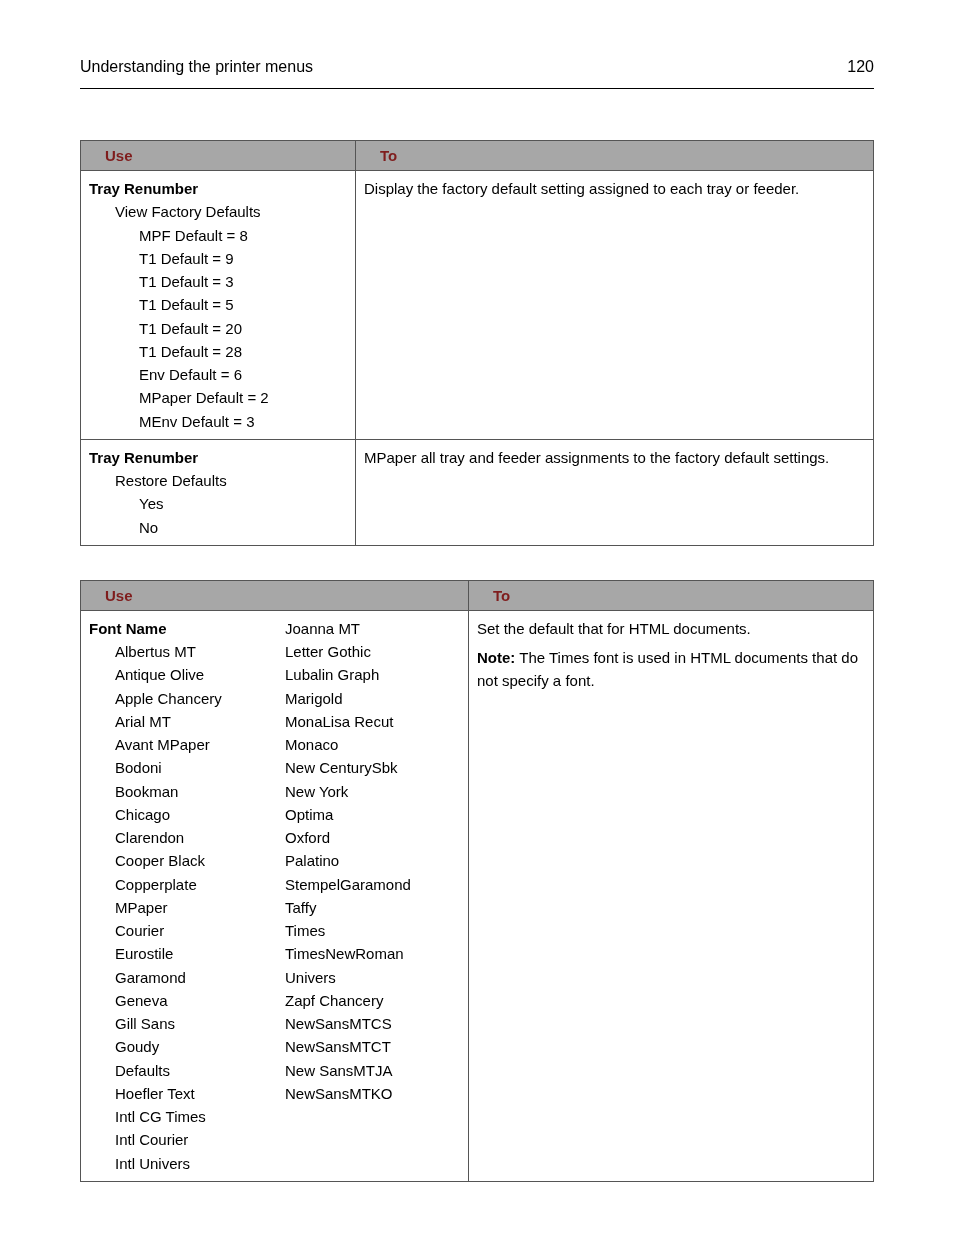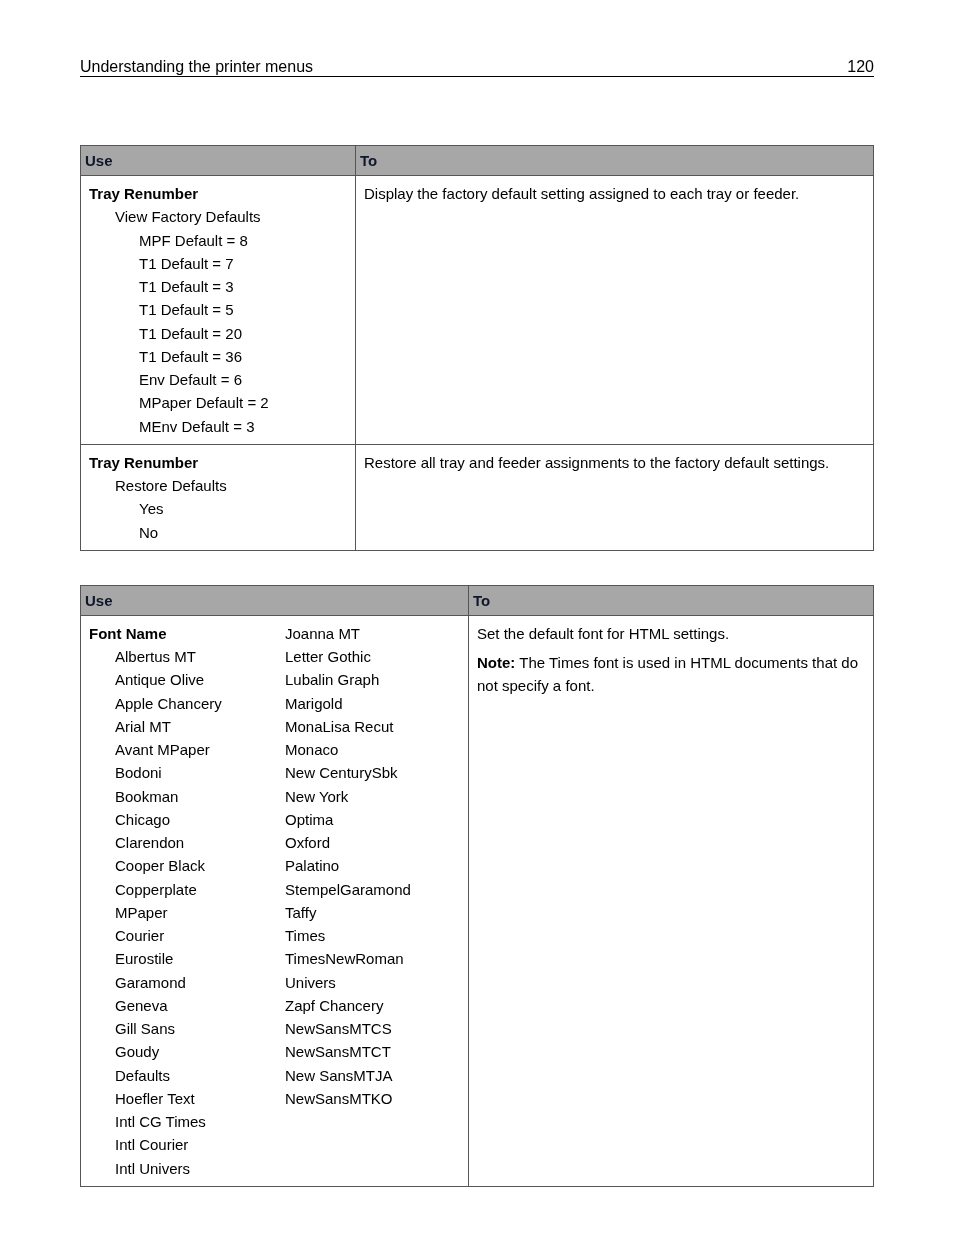--- a/index.html
+++ b/index.html
@@ -10,37 +10,37 @@
     color: #000;
     width: 954px;
   }
   .page {
     padding: 58px 80px 60px 80px;
   }
   .page-header {
     display: flex;
     justify-content: space-between;
     border-bottom: 1px solid #000;
-    padding-bottom: 0;
-    margin-bottom: 68px;
+    padding-bottom: 12px;
+    margin-bottom: 51px;
     font-size: 16px;
   }
   table.menu-table {
     width: 100%;
     border-collapse: collapse;
     border: 1px solid #555;
     margin-bottom: 34px;
   }
   table.menu-table th {
     background: #a7a7a7;
-    color: #0f172a;
+    color: #7f1d1d;
     text-align: left;
     font-weight: 600;
     font-size: 15px;
-    padding: 6px 4px;
+    padding: 6px 24px;
     border: 1px solid #555;
   }
   table.menu-table td {
     vertical-align: top;
     font-size: 15px;
     padding: 6px 8px;
     border: 1px solid #555;
     line-height: 1.55;
   }
   .bold { font-weight: 700; }
@@ -77,39 +77,39 @@
         <th>Use</th>
         <th>To</th>
       </tr>
     </thead>
     <tbody>
       <tr>
         <td>
           <div class="bold">Tray Renumber</div>
           <div class="ind1">View Factory Defaults</div>
           <div class="ind2">MPF Default = 8</div>
-          <div class="ind2">T1 Default = 7</div>
+          <div class="ind2">T1 Default = 9</div>
           <div class="ind2">T1 Default = 3</div>
           <div class="ind2">T1 Default = 5</div>
           <div class="ind2">T1 Default = 20</div>
-          <div class="ind2">T1 Default = 36</div>
+          <div class="ind2">T1 Default = 28</div>
           <div class="ind2">Env Default = 6</div>
           <div class="ind2">MPaper Default = 2</div>
           <div class="ind2">MEnv Default = 3</div>
         </td>
         <td>Display the factory default setting assigned to each tray or feeder.</td>
       </tr>
       <tr>
         <td>
           <div class="bold">Tray Renumber</div>
           <div class="ind1">Restore Defaults</div>
           <div class="ind2">Yes</div>
           <div class="ind2">No</div>
         </td>
-        <td>Restore all tray and feeder assignments to the factory default settings.</td>
+        <td>MPaper all tray and feeder assignments to the factory default settings.</td>
       </tr>
     </tbody>
   </table>
 
 
   <table class="menu-table" style="margin-bottom:0">
     <colgroup>
         <col class="t2-col1">
         <col class="t2-col2">
         <col>
@@ -165,21 +165,21 @@
           <div>Times</div>
           <div>TimesNewRoman</div>
           <div>Univers</div>
           <div>Zapf Chancery</div>
           <div>NewSansMTCS</div>
           <div>NewSansMTCT</div>
           <div>New SansMTJA</div>
           <div>NewSansMTKO</div>
         </td>
         <td>
-          <div>Set the default font for HTML settings.</div>
+          <div>Set the default that for HTML documents.</div>
           <div style="height:6px"></div>
           <div>
             <span class="bold">Note:</span><span> The Times font is used in HTML documents that do not specify a font.</span>
           </div>
         </td>
       </tr>
     </tbody>
   </table>
 
 </div>

